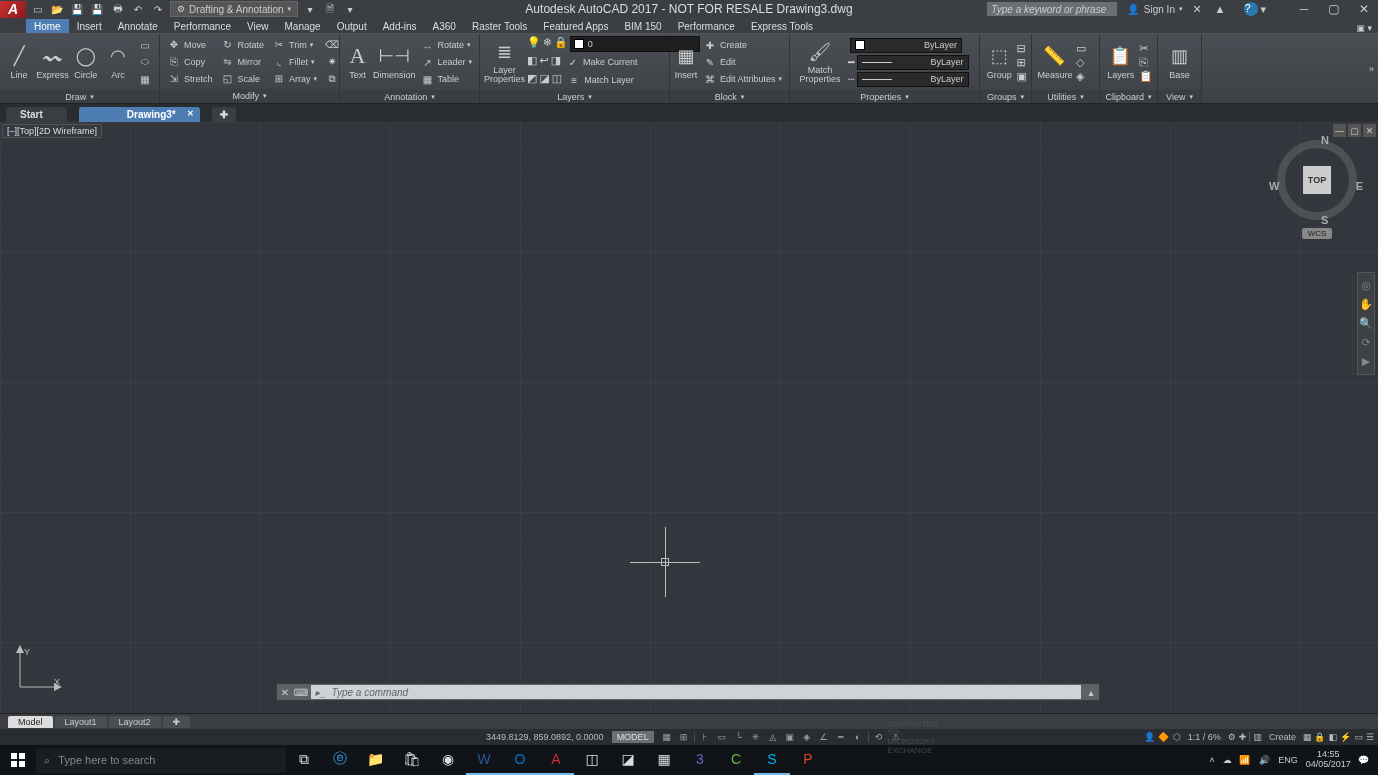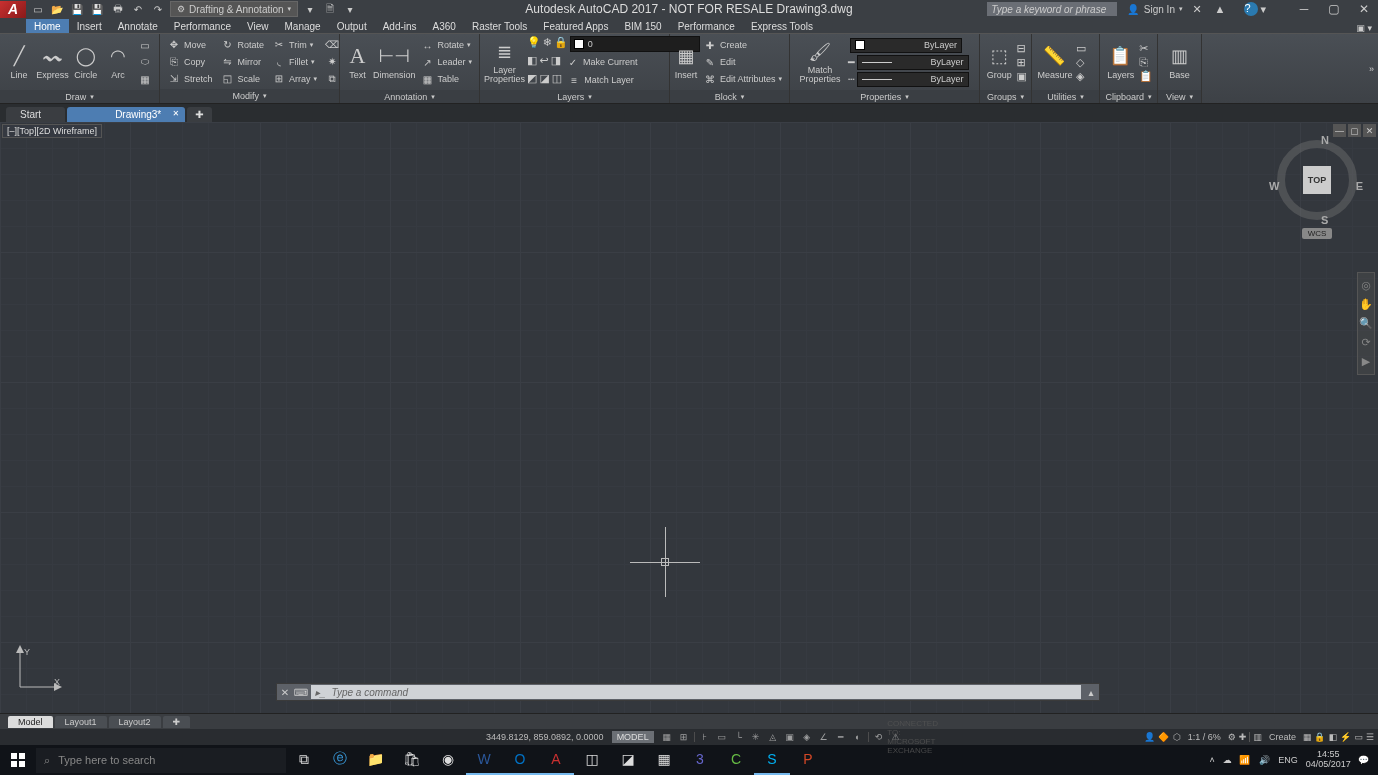--- a/index.html
+++ b/index.html
@@ -32,21 +32,21 @@
 .bigbtn.wide { width:52px; }
 .bigbtn .ico { width:24px; height:24px; display:flex; align-items:center; justify-content:center; font-size:18px; }
 .col3 { display:flex; flex-direction:column; gap:1px; }
 .smallbtn { display:flex; align-items:center; gap:3px; height:16px; padding:0 3px; font-size:9px; cursor:pointer; white-space:nowrap; }
 .smallbtn .sicon { width:14px; height:14px; display:flex; align-items:center; justify-content:center; font-size:10px; }
 .layer-drop { height:16px; background:#1e1e1e; border:1px solid #111; width:130px; display:flex; align-items:center; padding:0 3px; font-size:9px; gap:4px; cursor:pointer; }
 .bylayer-drop { height:15px; background:#2a2a2a; border:1px solid #111; width:112px; display:flex; align-items:center; padding:0 4px; font-size:9px; justify-content:flex-end; cursor:pointer; }
 
 
 .filetabs { height:18px; background:#2a2d30; display:flex; align-items:flex-end; padding-left:6px; }
-.filetab { padding:2px 24px 2px 14px; font-size:10px; background:#3a3d41; border-radius:3px 3px 0 0; margin-right:2px; cursor:pointer; position:relative; color:#ddd; }
+.filetab { padding:2px 24px 2px 14px; font-size:10px; background:#3a3d41; border-radius:3px 3px 0 0; margin-right:12px; cursor:pointer; position:relative; color:#ddd;font-weight:bold; }
 .filetab.active { background:#4d7db2; color:#fff;padding-left:48px; }
 .filetab.plus { padding:2px 8px; }
 
 
 .drawarea { position:relative; background:#33373d; flex:1; }
 .viewlabel { position:absolute; top:2px; left:2px; background:rgba(53,58,65,0.9); border:1px solid #555; font-size:9px; padding:1px 4px; color:#ddd; }
 .view-ctrl { position:absolute; top:2px; right:2px; display:flex; gap:2px; }
 .view-ctrl span { width:13px; height:13px; background:#555; font-size:9px; display:flex; align-items:center; justify-content:center; cursor:pointer; }
 .grid-bg { position:absolute; inset:0;
   background-image:

